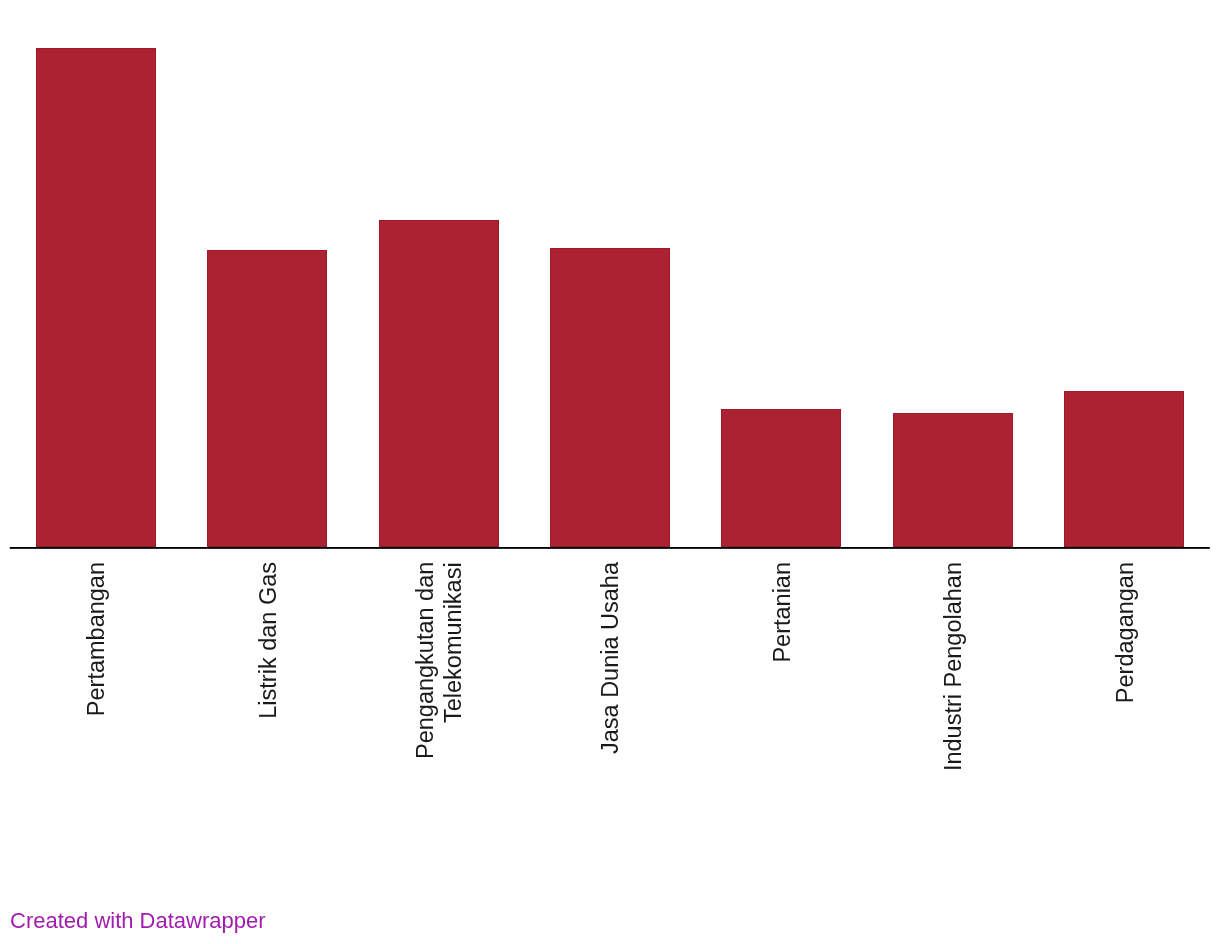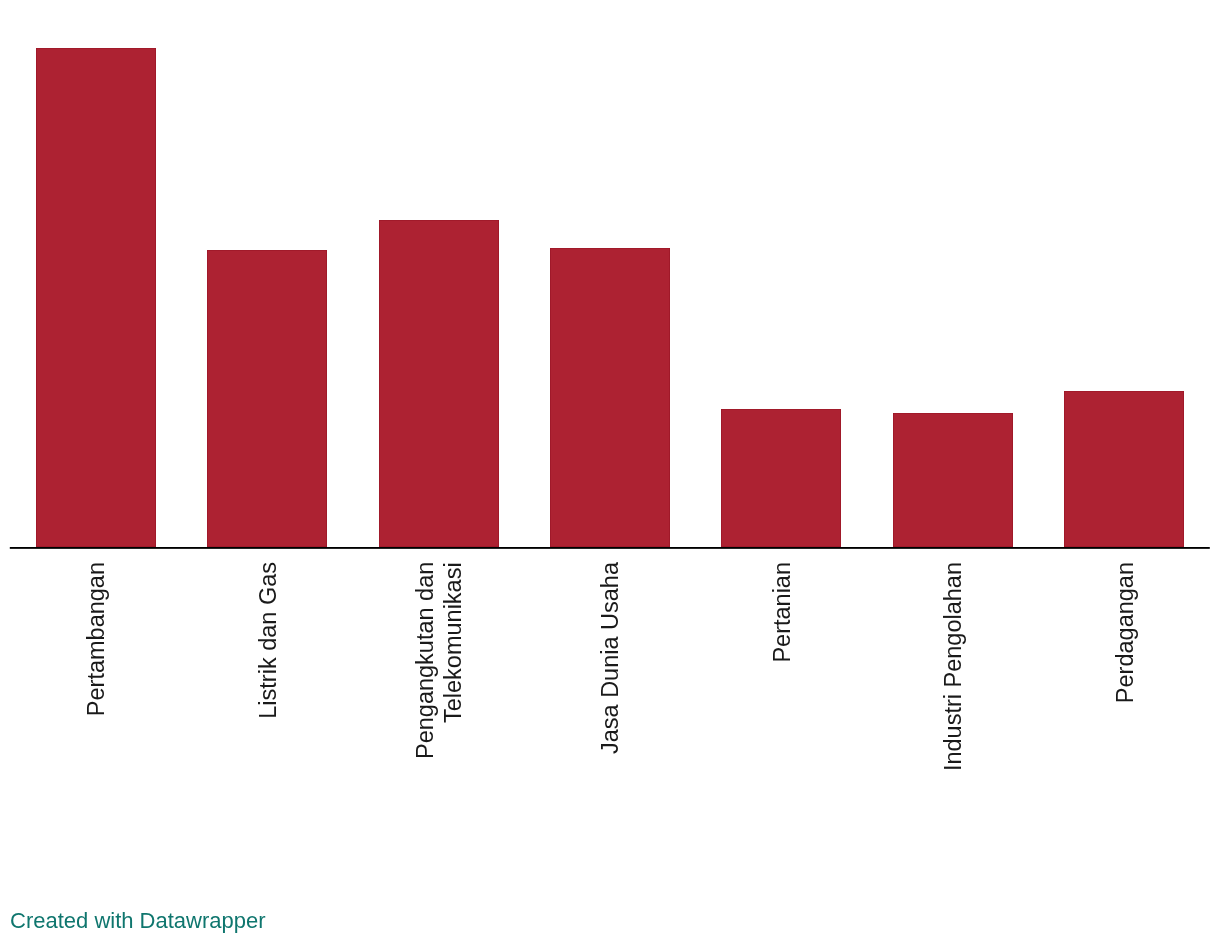--- a/index.html
+++ b/index.html
@@ -83,15 +83,15 @@
     <div class="tick-label-wrap" style="left: 1110.66px; top: 562px;">
       <div class="tick-label" style="color: rgb(26, 26, 26); max-height: 260px;">Perdagangan</div>
     </div>
 
   </div>
 
   <svg id="baseline" width="1220" height="8" viewBox="0 0 1220 8" style="left: 0px; top: 547px;">
     <rect id="baseline-rect" x="9.8" y="0" width="1200" height="1.85" fill="#000000"></rect>
   </svg>
 
-  <div id="credit" style="left: 10px; top: 908px; color: #0f766e;">Created with Datawrapper</div>
+  <div id="credit" style="left: 10px; top: 908px; color: #a21caf;">Created with Datawrapper</div>
 
 </div>
 
 </body></html>

